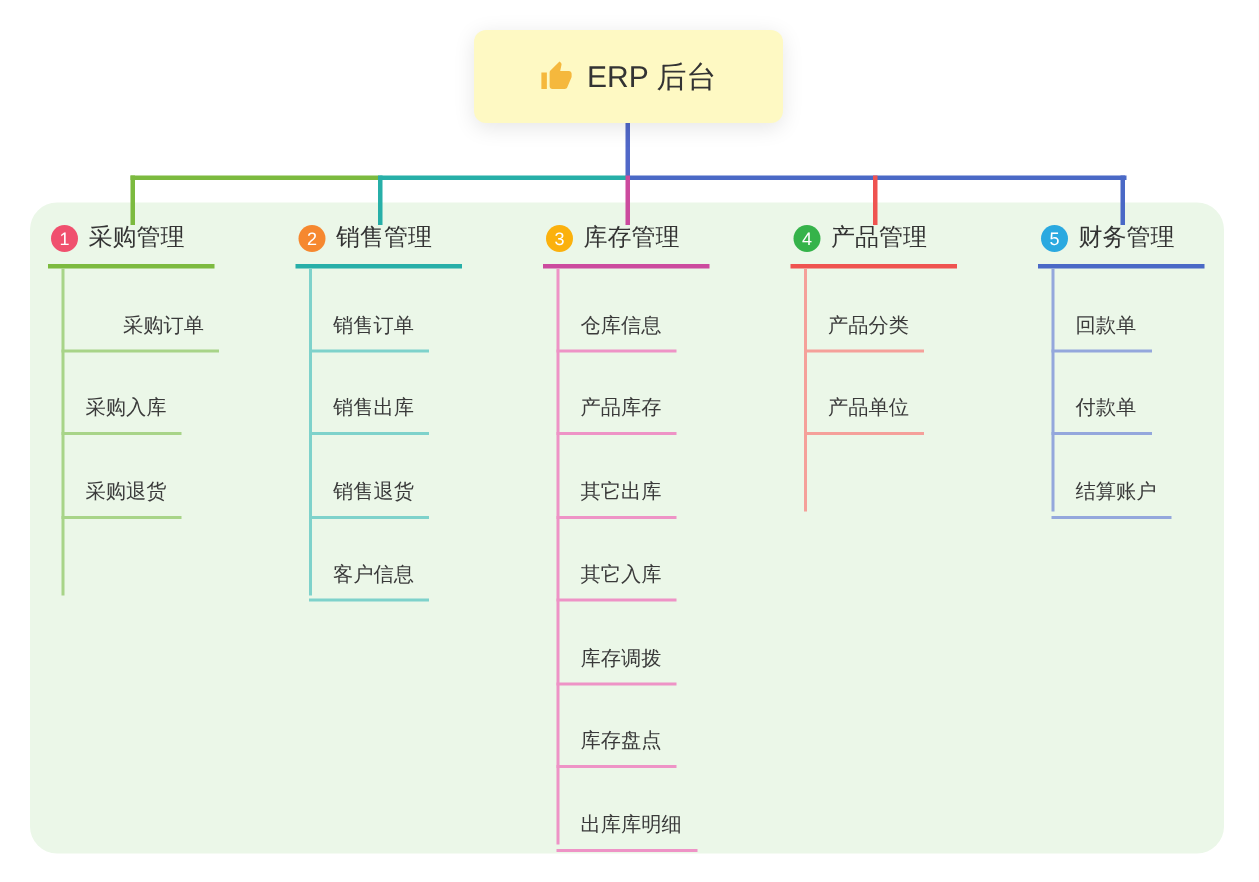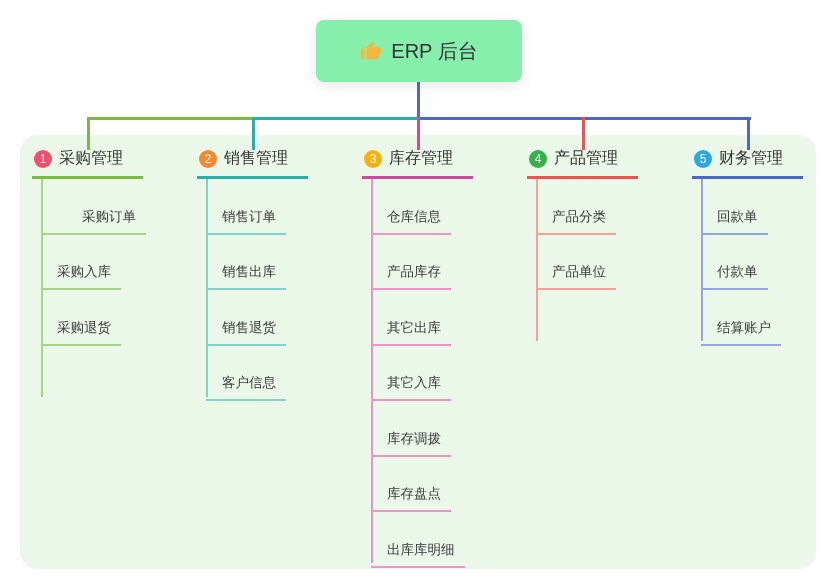--- a/index.html
+++ b/index.html
@@ -7,21 +7,21 @@
     position:relative;width:839px;height:588px;overflow:hidden;
     font-family:"Liberation Sans","DejaVu Sans",sans-serif;
     background:#ffffff;
   }
   .panel{
     position:absolute;left:20px;top:135px;width:796px;height:434px;
     border-radius:18px;
   }
   .root-card{
     position:absolute;left:316px;top:20px;width:206px;height:62px;
-    background:#86efac;border-radius:8px;
+    background:#fef9c3;border-radius:8px;
     box-shadow:0 3px 14px rgba(0,0,0,0.10);
     display:flex;align-items:center;justify-content:center;gap:9px;
     font-size:20px;font-weight:500;color:#333;
   }
   .thumb{display:inline-flex;align-items:center;}
   .line{position:absolute;}
   .branch{position:absolute;top:148px;}
   .branch-title{
     display:inline-flex;align-items:center;gap:7px;
     padding:0 20px 7px 2px;border-bottom:3px solid #000;

